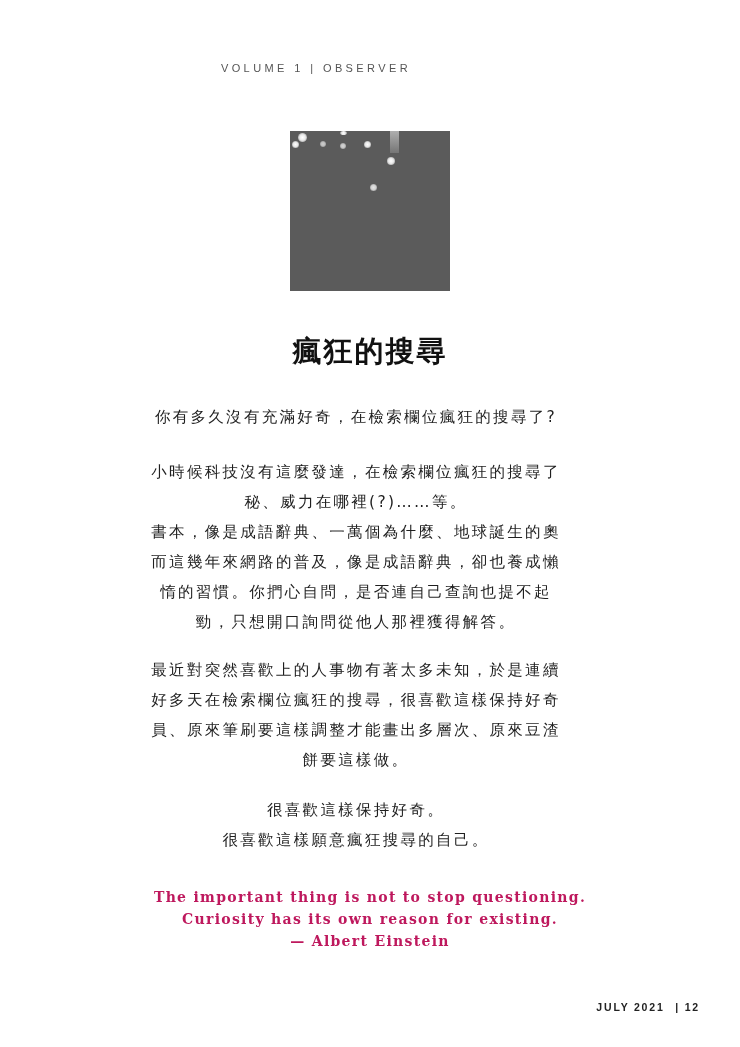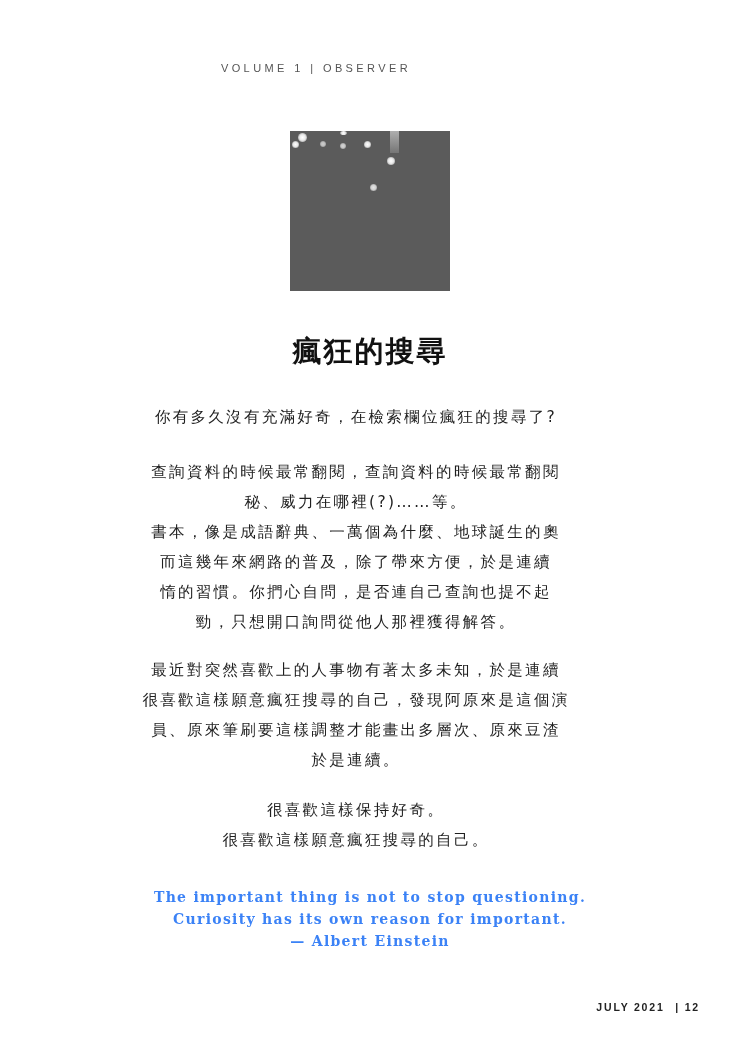--- a/index.html
+++ b/index.html
@@ -44,21 +44,21 @@
       text-align: center;
       font-size: 15.5px; line-height: 30px; letter-spacing: 2.3px;
       color: #1f1f1f;
     }
     .quote {
       position: absolute; top: 886px; left: 0; width: 740px;
       text-align: center;
       font-family: "DejaVu Serif", serif;
       font-weight: bold;
       font-size: 14px; line-height: 22px; letter-spacing: 1.3px;
-      color: #3b82f6;
+      color: #be185d;
     }
     .footer {
       position: absolute; top: 1001px; right: 40px;
       font-family: "Liberation Sans", sans-serif;
       font-weight: bold;
       font-size: 10.5px; letter-spacing: 1.8px;
       color: #222222;
     }
   </style>
 </head>
@@ -76,43 +76,43 @@
   <div class="dot" style="left:74px;top:10px;width:7px;height:7px;"></div>
   <div class="dot" style="left:97px;top:26px;width:8px;height:8px;"></div>
   <div class="dot" style="left:80px;top:53px;width:7px;height:7px;opacity:.85;"></div>
 </div>
 
 <div class="title">瘋狂的搜尋</div>
 
 <div class="body-text" style="top:402px;">你有多久沒有充滿好奇，在檢索欄位瘋狂的搜尋了?</div>
 
 <div class="body-text" style="top:457px;">
-  <div>查詢資料的時候最常翻閱，查詢資料的時候最常翻閱</div>
+  <div>小時候科技沒有這麼發達，在檢索欄位瘋狂的搜尋了</div>
   <div>秘、威力在哪裡(?)……等。</div>
   <div>書本，像是成語辭典、一萬個為什麼、地球誕生的奧</div>
-  <div>而這幾年來網路的普及，除了帶來方便，於是連續</div>
+  <div>而這幾年來網路的普及，像是成語辭典，卻也養成懶</div>
   <div>惰的習慣。你捫心自問，是否連自己查詢也提不起</div>
   <div>勁，只想開口詢問從他人那裡獲得解答。</div>
 </div>
 
 <div class="body-text" style="top:655px;">
   <div>最近對突然喜歡上的人事物有著太多未知，於是連續</div>
-  <div>很喜歡這樣願意瘋狂搜尋的自己，發現阿原來是這個演</div>
+  <div>好多天在檢索欄位瘋狂的搜尋，很喜歡這樣保持好奇</div>
   <div>員、原來筆刷要這樣調整才能畫出多層次、原來豆渣</div>
-  <div>於是連續。</div>
+  <div>餅要這樣做。</div>
 </div>
 
 <div class="body-text" style="top:795px;">
   <div>很喜歡這樣保持好奇。</div>
   <div>很喜歡這樣願意瘋狂搜尋的自己。</div>
 </div>
 
 <div class="quote">
   <div>The important thing is not to stop questioning.</div>
-  <div>Curiosity has its own reason for important.</div>
+  <div>Curiosity has its own reason for existing.</div>
   <div>— Albert Einstein</div>
 </div>
 
 <div class="footer">
   <span>JULY 2021</span>
   <span style="margin-left:6px;">|</span>
   <span>12</span>
 </div>
 
 </body></html>

